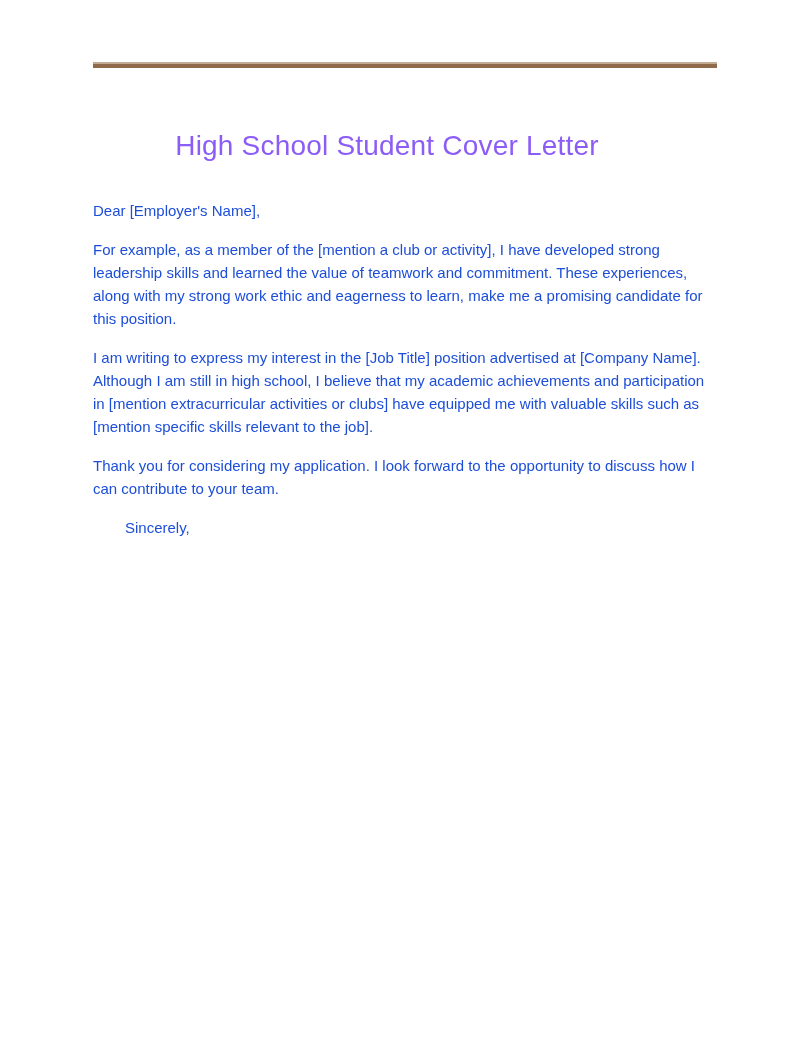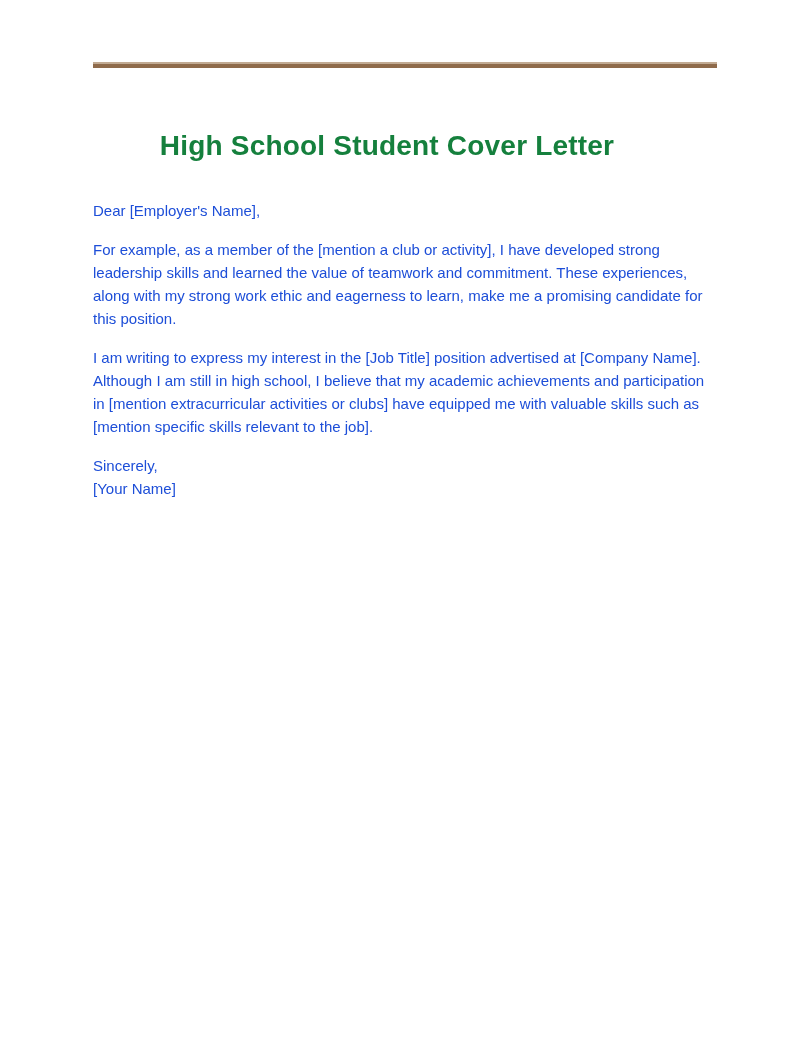--- a/index.html
+++ b/index.html
@@ -23,22 +23,22 @@
     height: 6px;
     background: linear-gradient(to bottom, #c2ab93 0px, #c2ab93 1.5px, #8f6b4b 1.5px, #8f6b4b 100%);
   }
   .doc-title {
     position: absolute;
     left: 77px;
     top: 108px;
     width: 620px;
     text-align: center;
     font-size: 28px;
-    font-weight: 700;
-    color: #15803d;
+    font-weight: 400;
+    color: #8b5cf6;
     letter-spacing: 0.2px;
     line-height: 34px;
     margin-top: 21px;
   }
   .letter-body {
     position: absolute;
     left: 93px;
     top: 199px;
     width: 620px;
     font-size: 15px;
@@ -46,40 +46,41 @@
     color: #1d4ed8;
   }
   .letter-body p {
     margin: 0 0 16px 0;
   }
   .closing-block {
     margin-top: 16px;
   }
   .closing-line, .signature-line {
     display: block;
+    margin-left: 32px;
   }
 </style>
 </head>
 <body>
 
 <div class="page">
 
   <div class="top-rule"></div>
 
   <h1 class="doc-title">High School Student Cover Letter</h1>
 
   <div class="letter-body">
 
     <p>Dear [Employer's Name],</p>
 
     <p>For example, as a member of the [mention a club or activity], I have developed strong leadership skills and learned the value of teamwork and commitment. These experiences, along with my strong work ethic and eagerness to learn, make me a promising candidate for this position.</p>
 
     <p>I am writing to express my interest in the [Job Title] position advertised at [Company Name]. Although I am still in high school, I believe that my academic achievements and participation in [mention extracurricular activities or clubs] have equipped me with valuable skills such as [mention specific skills relevant to the job].</p>
 
+    <p>Thank you for considering my application. I look forward to the opportunity to discuss how I can contribute to your team.</p>
 
     <p class="closing-block">
       <span class="closing-line">Sincerely,</span>
-      <span class="signature-line">[Your Name]</span>
     </p>
 
   </div>
 
 </div>
 
 </body></html>

